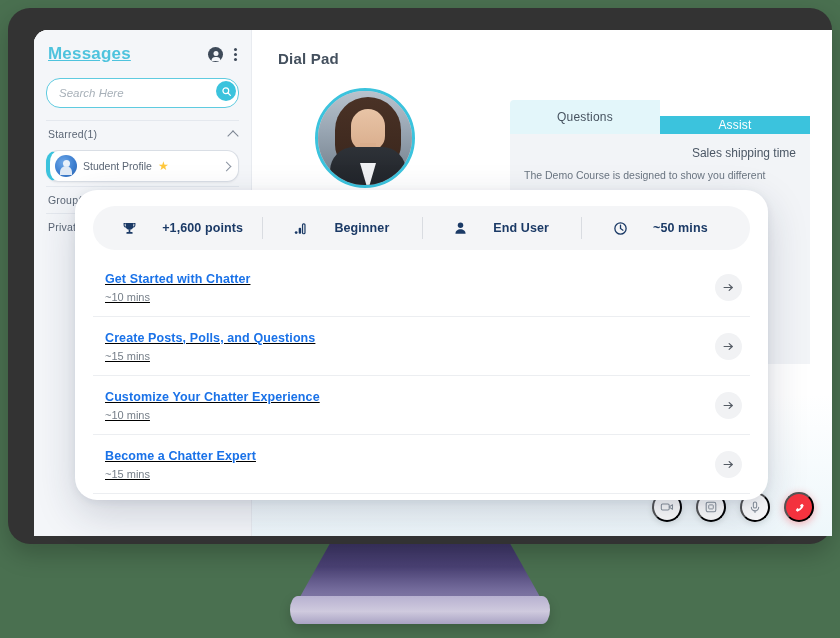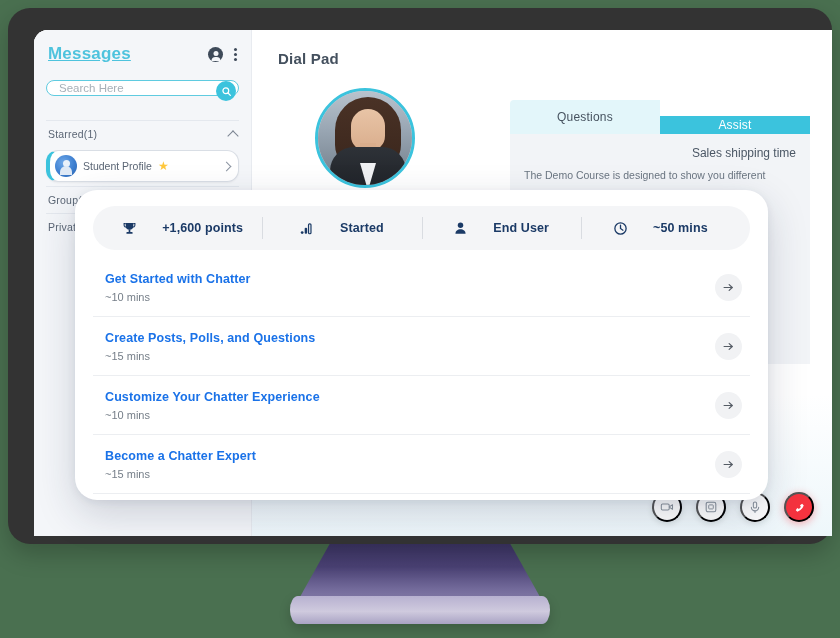--- a/index.html
+++ b/index.html
@@ -144,29 +144,30 @@
     display: block;
   }
 
   .search-wrap {
     position: relative;
     height: 26px;
     margin-bottom: 16px;
   }
   .search-input {
     width: 100%;
-    height: 16px;
+    height: 30px;
     border: 1px solid #5fcbe0;
     border-radius: 14px;
     background: #ffffff;
     padding: 0 32px 0 12px;
     font-size: 11.5px;
     color: #8b949e;
     font-family: "Liberation Sans", sans-serif;
     outline: none;
+    font-style: italic;
   }
   .search-input::placeholder { color: #a7b0b8; }
   .search-btn {
     position: absolute;
     right: 3px; top: 3px;
     width: 20px; height: 20px;
     border-radius: 50%;
     background: #3bc3dd;
     border: none;
     cursor: pointer;
@@ -429,21 +430,21 @@
   .module-list { margin-top: 8px; }
   .module-row {
     display: flex;
     align-items: center;
     justify-content: space-between;
     height: 59px;
     border-bottom: 1px solid #eceef1;
     padding: 0 8px 0 12px;
     cursor: pointer;
   }
-  .module-texts { display: flex; flex-direction: column; gap: 5px; }
+  .module-texts { display: flex; flex-direction: column; gap: 5px; text-decoration: underline; }
   .module-title {
     font-size: 12.5px;
     color: #1a72e8;
     font-weight: bold;
     letter-spacing: 0.1px;
   }
   .module-time {
     font-size: 11px;
     color: #757e88;
   }
@@ -593,21 +594,21 @@
       </div>
 
       <div class="stat">
         <span class="stat-icon">
           <svg width="15" height="15" viewBox="0 0 16 16">
             <circle cx="2.3" cy="12.3" r="1.5" fill="#1b3a66"></circle>
             <rect x="5" y="7.2" width="2.6" height="6.4" rx="1.1" fill="#1b3a66"></rect>
             <rect x="9.1" y="3" width="2.6" height="10.6" rx="1.1" fill="none" stroke="#1b3a66" stroke-width="1.3"></rect>
           </svg>
         </span>
-        <span class="stat-label">Started</span>
+        <span class="stat-label">Beginner</span>
       </div>
 
       <div class="stat">
         <span class="stat-icon">
           <svg width="15" height="15" viewBox="0 0 16 16">
             <circle cx="8" cy="4.6" r="2.9" fill="#1b3a66"></circle>
             <path d="M2.6 13.6c0-3 2.4-4.8 5.4-4.8s5.4 1.8 5.4 4.8Z" fill="#1b3a66"></path>
           </svg>
         </span>
         <span class="stat-label">End User</span>

